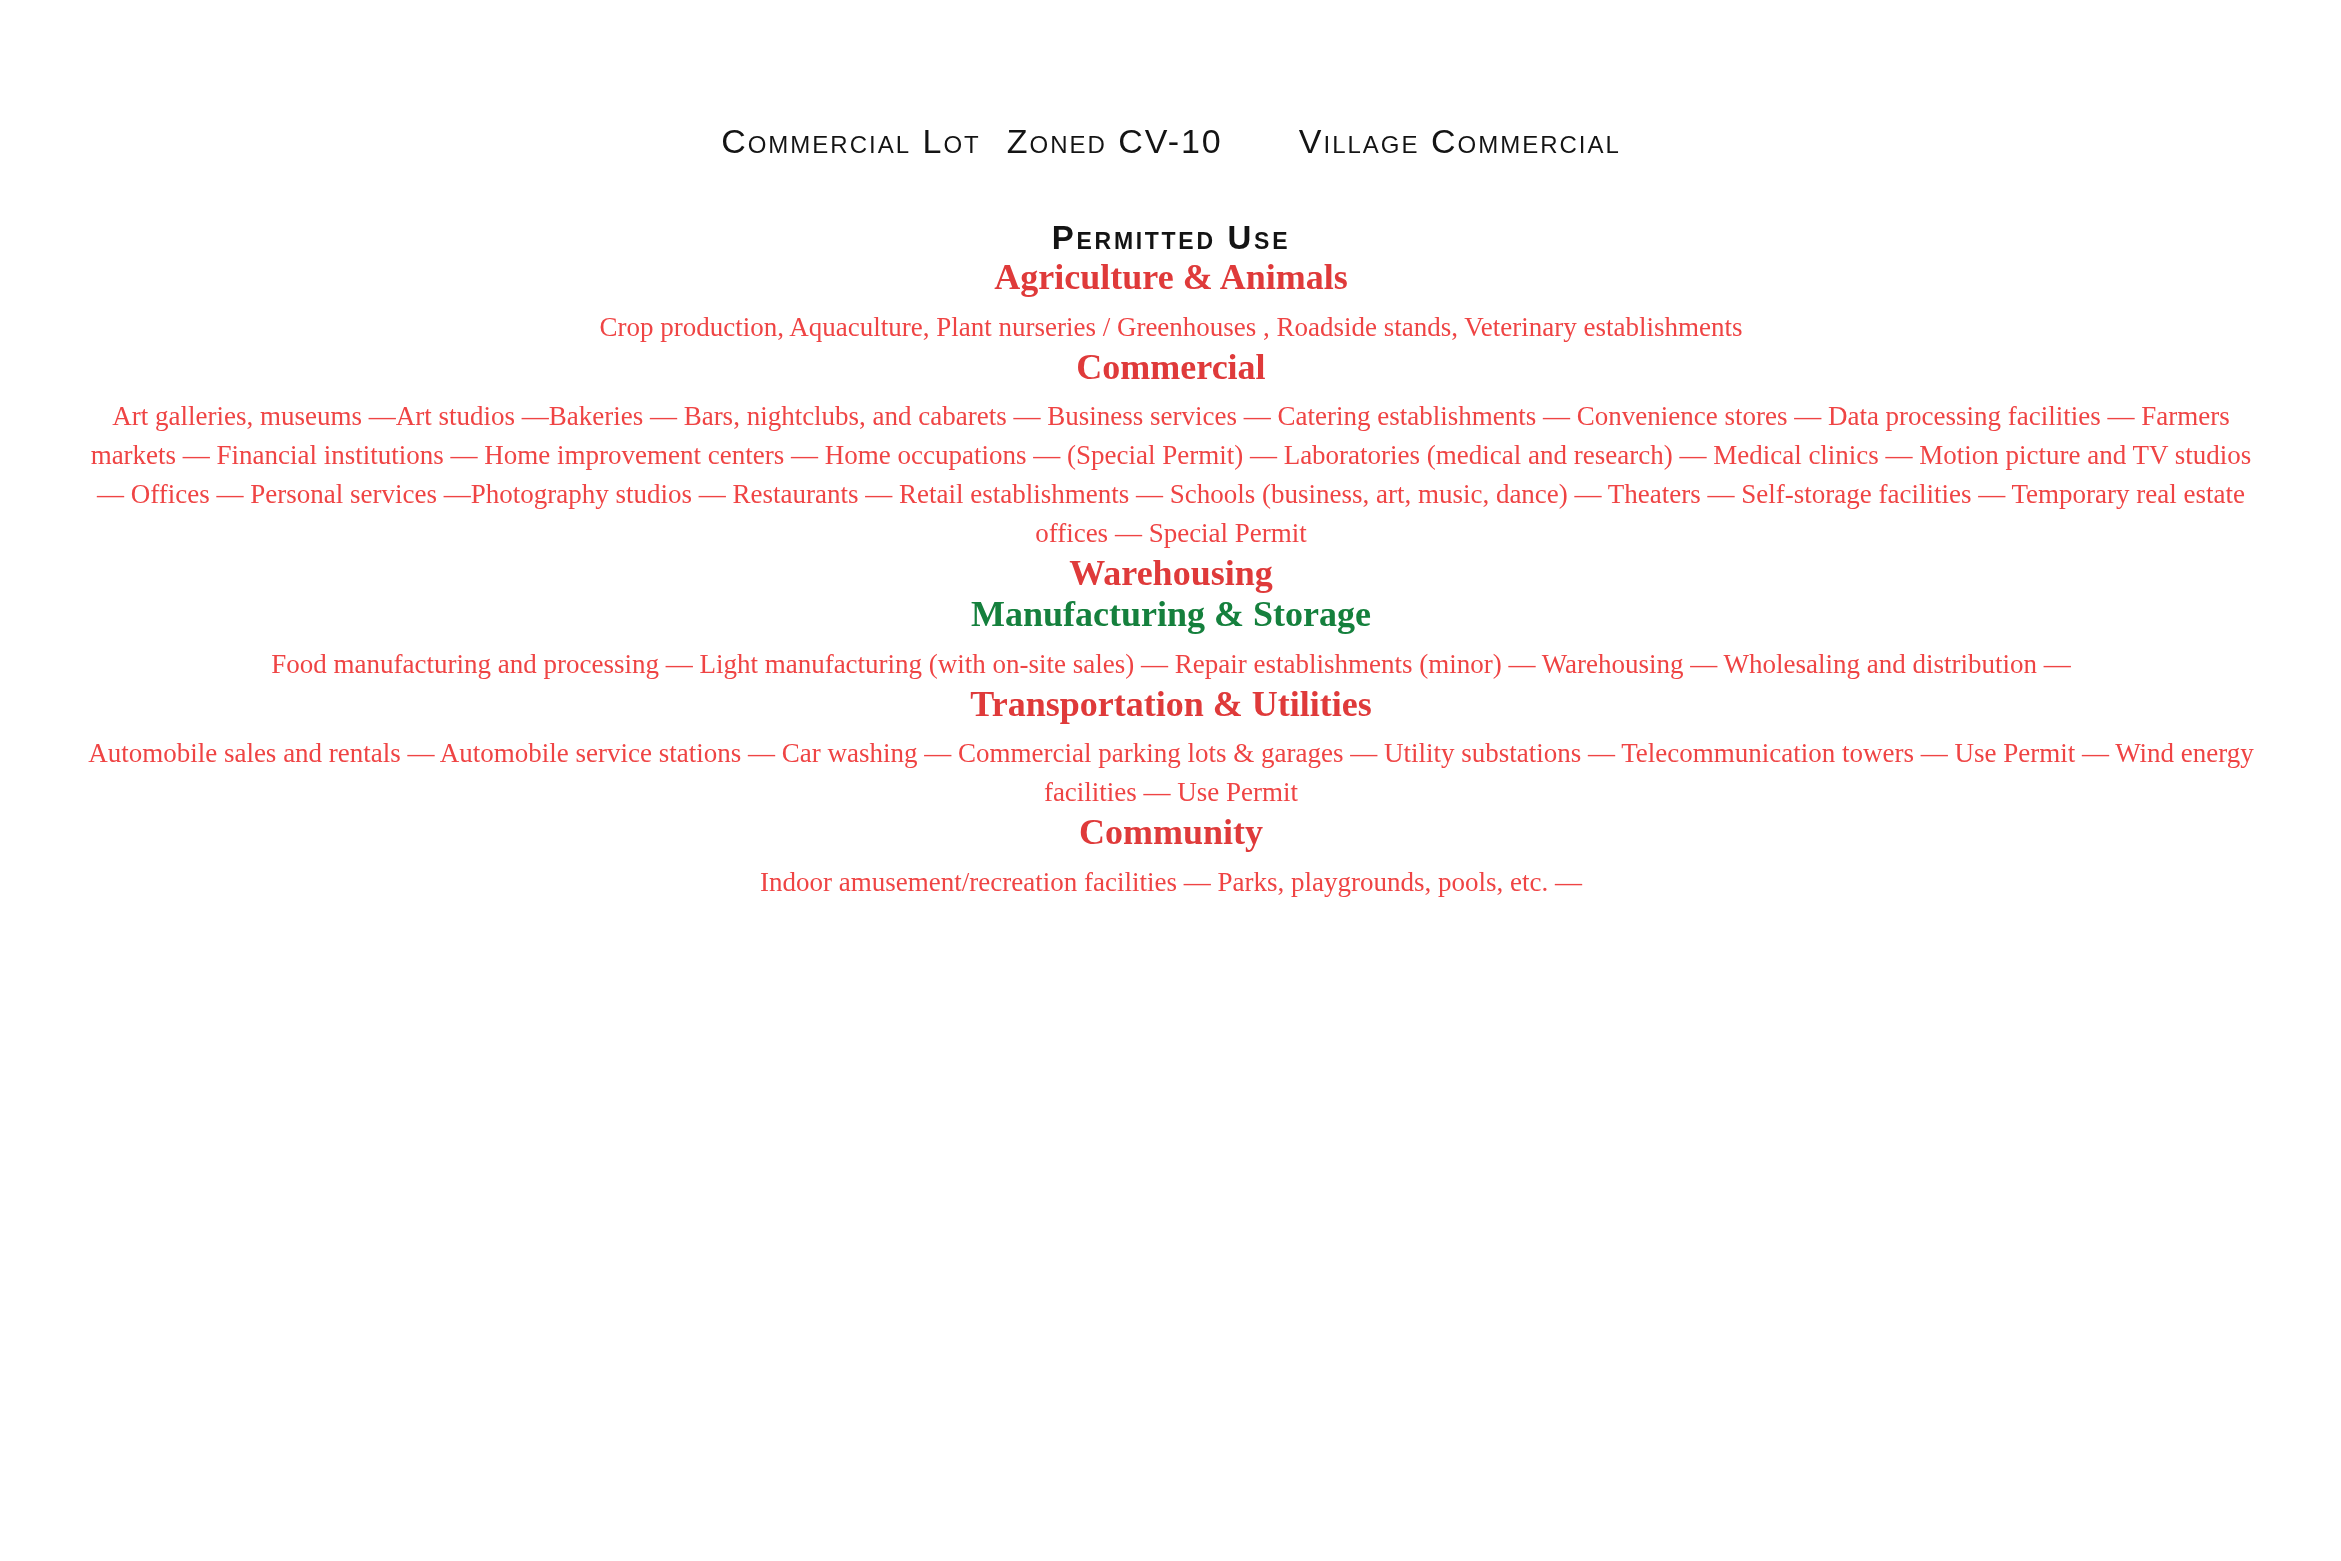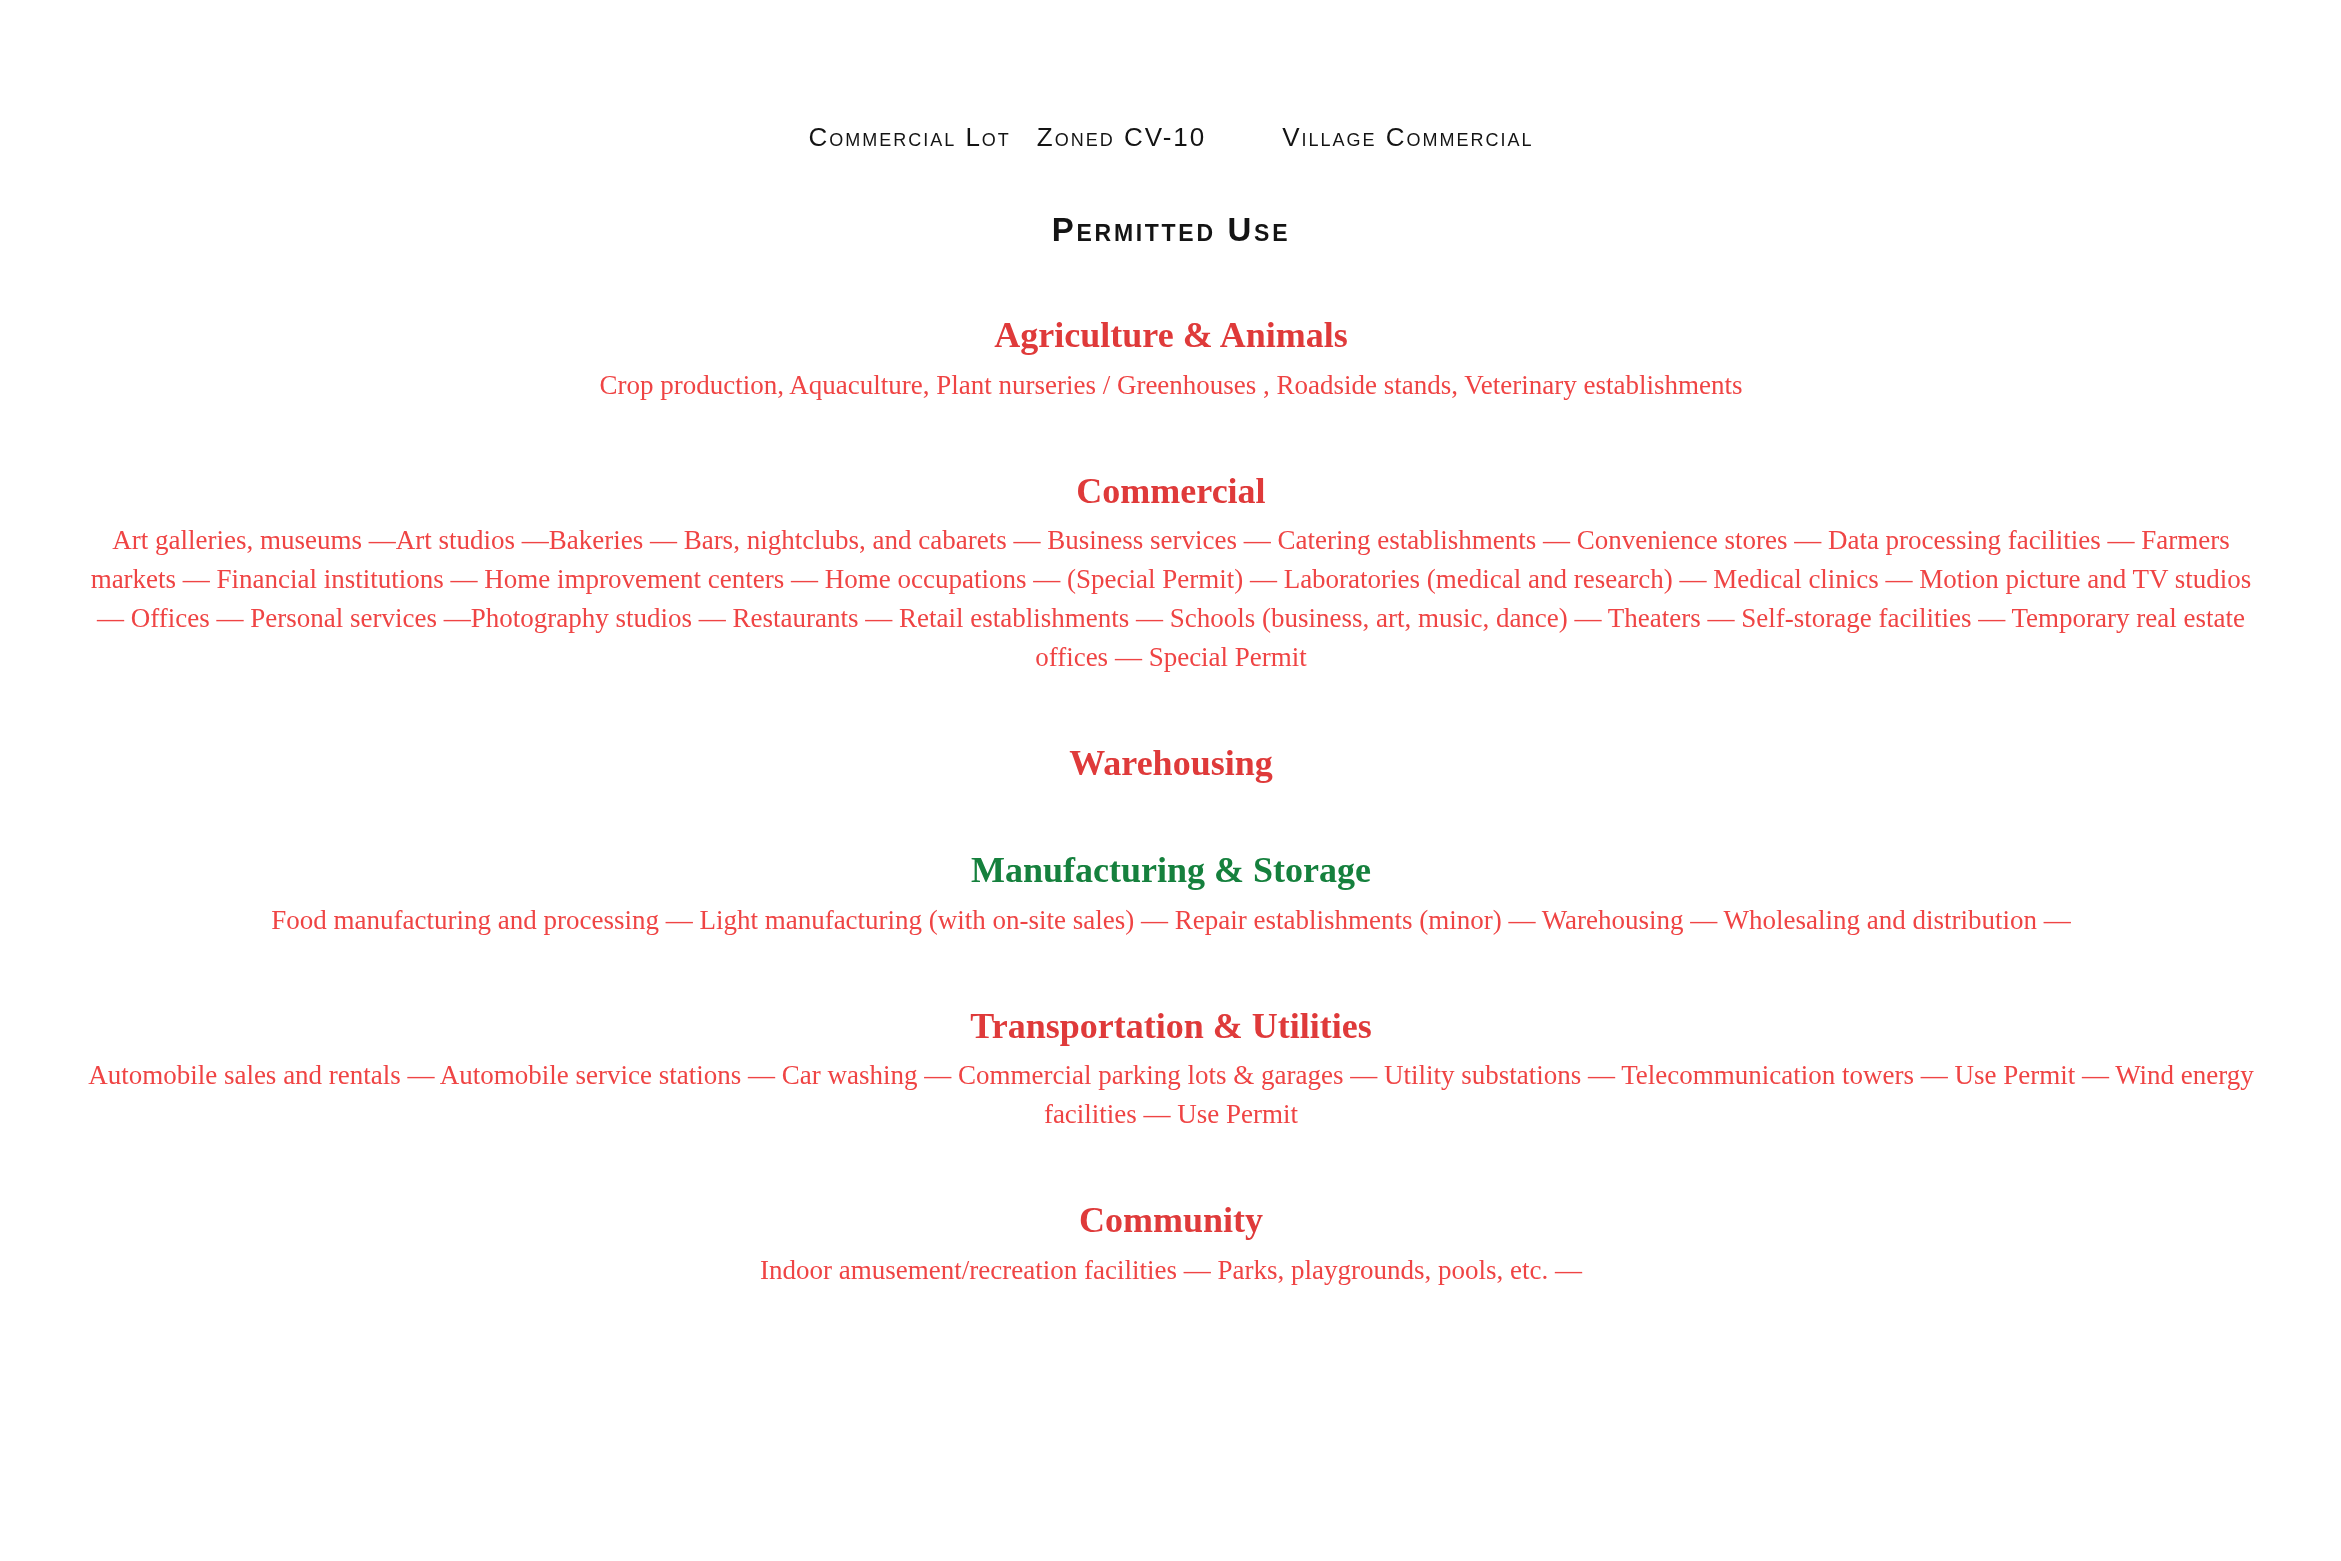--- a/index.html
+++ b/index.html
@@ -21,42 +21,42 @@
     height: 1561px;
     padding: 122px 81px 0 81px;
     background: #ffffff;
   }
 
   
   .title-line {
     text-align: center;
     font-family: "Liberation Sans", sans-serif;
     font-variant: small-caps;
-    font-size: 26px;
+    font-size: 34px;
     letter-spacing: 2px;
     font-weight: 400;
     color: #141414;
     white-space: nowrap;
   }
   .title-line .gap-small { display: inline-block; width: 26px; }
   .title-line .gap-large { display: inline-block; width: 76px; }
 
   .subtitle {
     margin-top: 58px;
     text-align: center;
     font-family: "Liberation Sans", sans-serif;
     font-variant: small-caps;
     font-size: 33px;
     letter-spacing: 2.7px;
     font-weight: 600;
     color: #141414;
   }
 
   
-  .section { margin-top: 66px; }
+  .section { }
   .section:first-of-type { margin-top: 73px; }
 
   .section-heading {
     text-align: center;
     font-family: "Liberation Serif", serif;
     font-weight: 700;
     font-size: 36px;
     line-height: 41px;
   }
 

